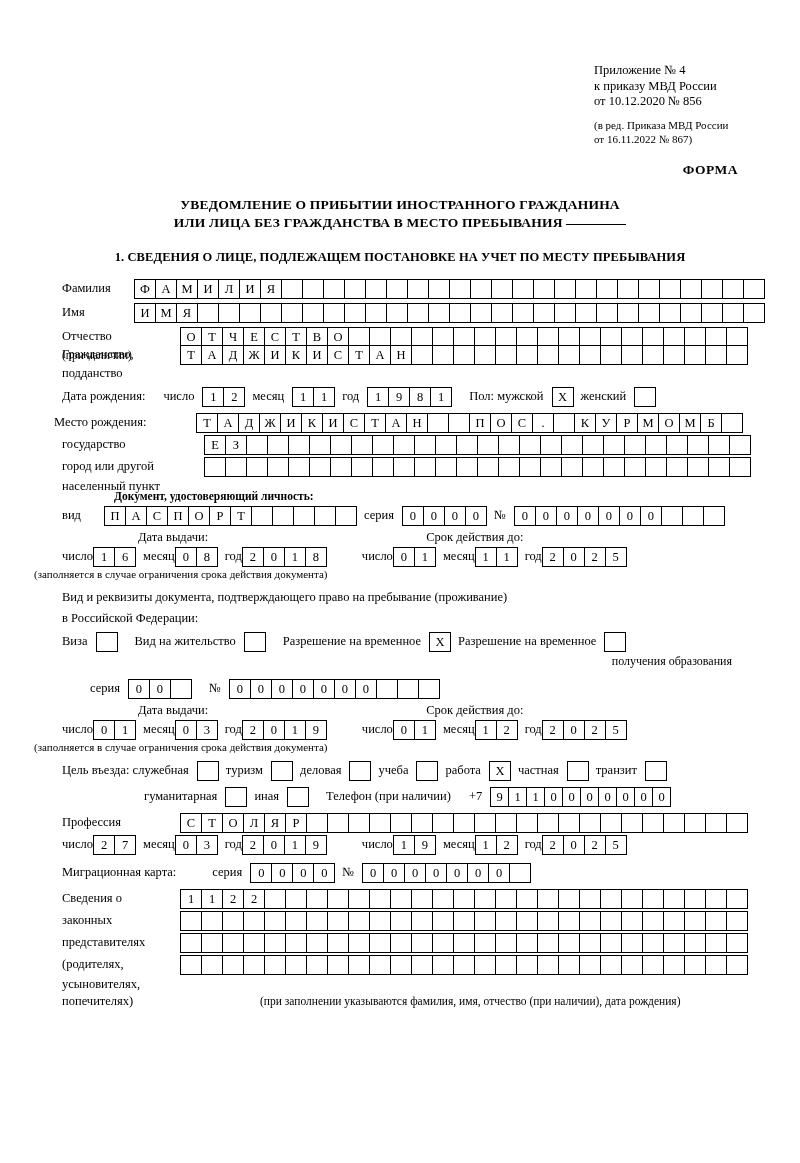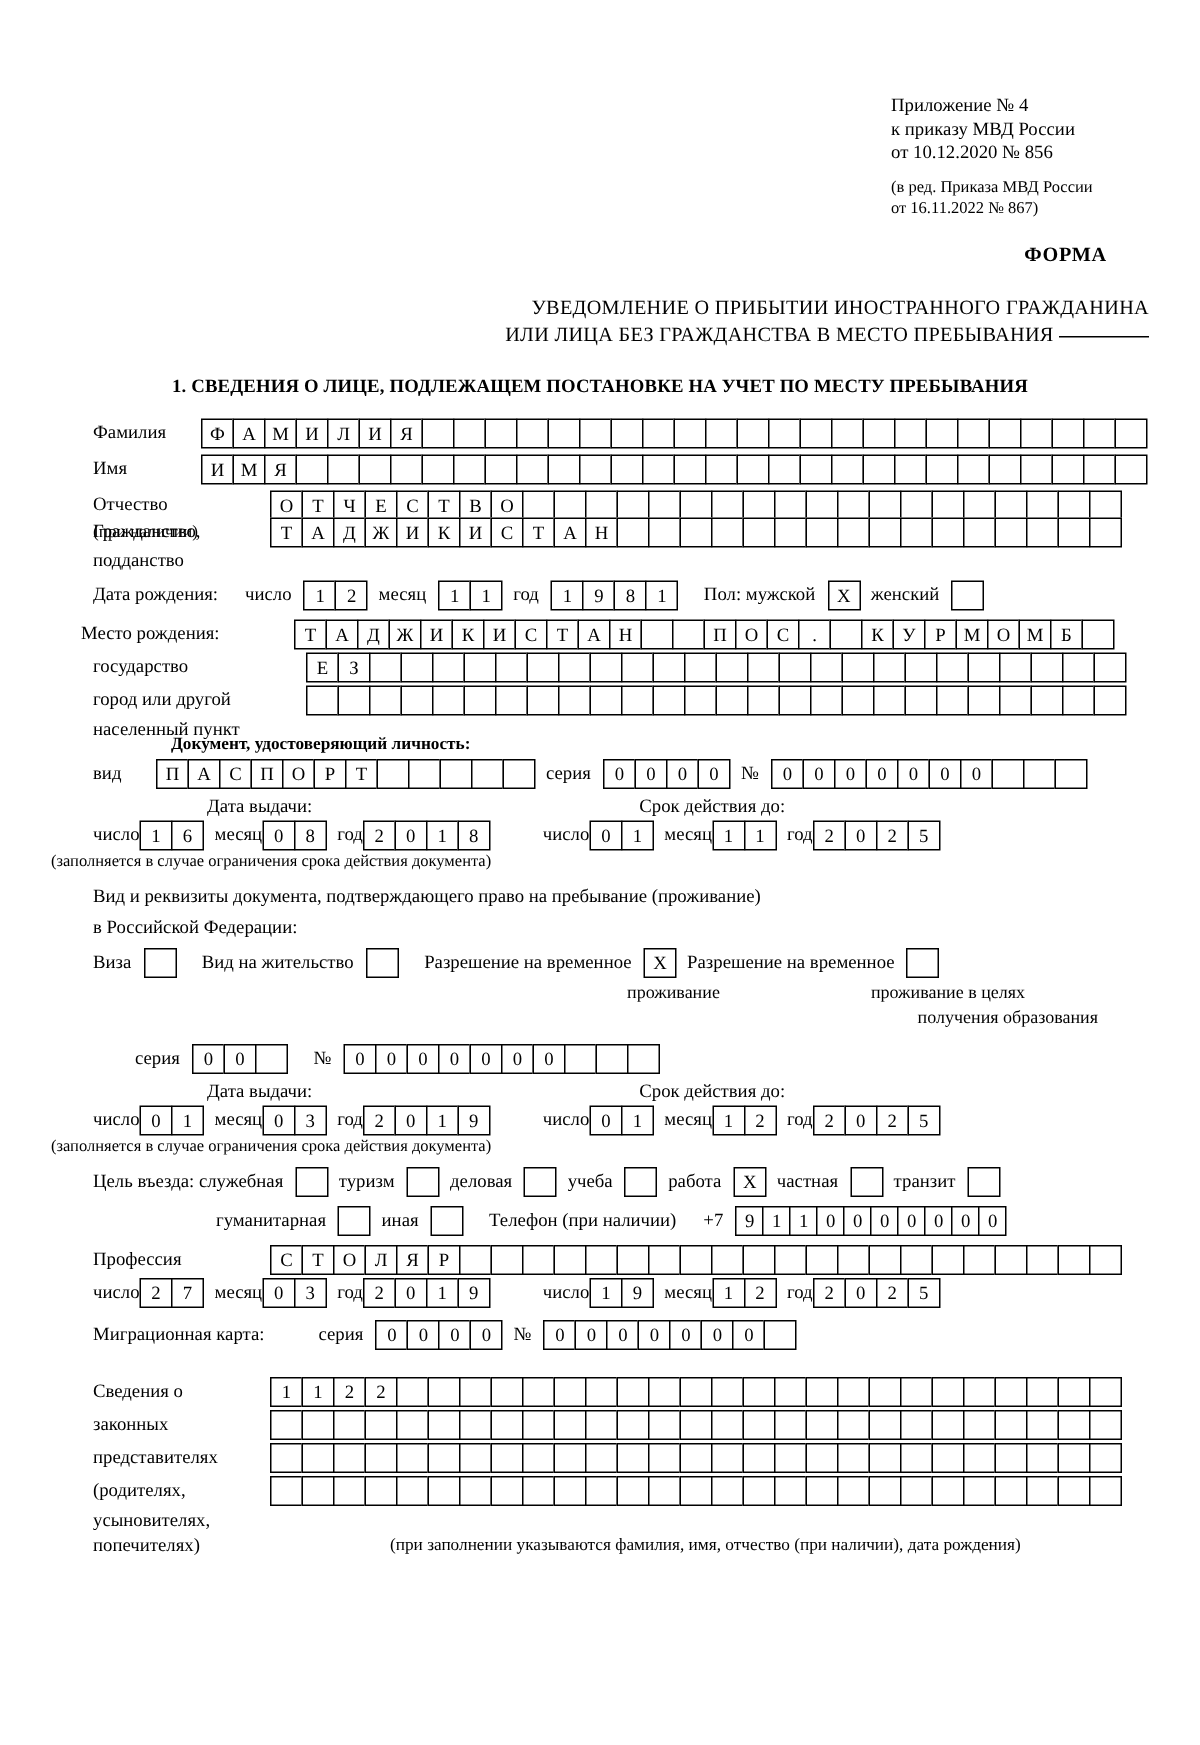--- a/index.html
+++ b/index.html
@@ -35,22 +35,22 @@
   }
   .forma {
     text-align: right;
     font-weight: bold;
     font-size: 13.5px;
     letter-spacing: 0.5px;
     margin-top: 16px;
     padding-right: 28px;
   }
   .title {
-    text-align: right;
-    font-weight: normal;
+    text-align: center;
+    font-weight: bold;
     font-size: 13.5px;
     line-height: 18px;
     margin-top: 18px;
     letter-spacing: 0.2px;
   }
   .title .uline {
     display: inline-block;
     width: 60px;
     border-bottom: 1px solid #000;
     vertical-align: 2px;
@@ -546,25 +546,20 @@
         <div class="bx">X</div>
       </div>
     <div class="gap"></div>
     <div class="lbl">Разрешение на временное</div>
     <div class="gap"></div>
     <div class="boxes" id="edu-residence-mark">
         <div class="bx"></div>
       </div>
   </div>
   <div class="labels-row">
-    <div style="width:332px"></div>
-    <div style="width:166px; text-align:center">проживание</div>
-    <div style="width:200px; text-align:center">проживание в целях</div>
-  </div>
-  <div class="labels-row">
     <div style="width:498px"></div>
     <div style="width:200px; text-align:right">получения образования</div>
   </div>
 
   <div class="row" style="margin-top:10px">
     <div class="lbl" style="margin-left:56px">серия</div>
     <div class="gap"></div>
     <div class="boxes" id="permit-series">
         <div class="bx">0</div>
         <div class="bx">0</div>
@@ -809,21 +804,21 @@
         <div class="bx">0</div>
         <div class="bx">0</div>
         <div class="bx">0</div>
         <div class="bx">0</div>
         <div class="bx">0</div>
         <div class="bx">0</div>
         <div class="bx"></div>
       </div>
   </div>
 
-  <div class="row" style="margin-top:18px">
+  <div class="row" style="margin-top:6px">
     <div class="lbl" style="width:118px; margin-left:28px">Сведения о</div>
     <div class="boxes" id="reps-1">
         <div class="bx">1</div>
         <div class="bx">1</div>
         <div class="bx">2</div>
         <div class="bx">2</div>
         <div class="bx"></div>
         <div class="bx"></div>
         <div class="bx"></div>
         <div class="bx"></div>

